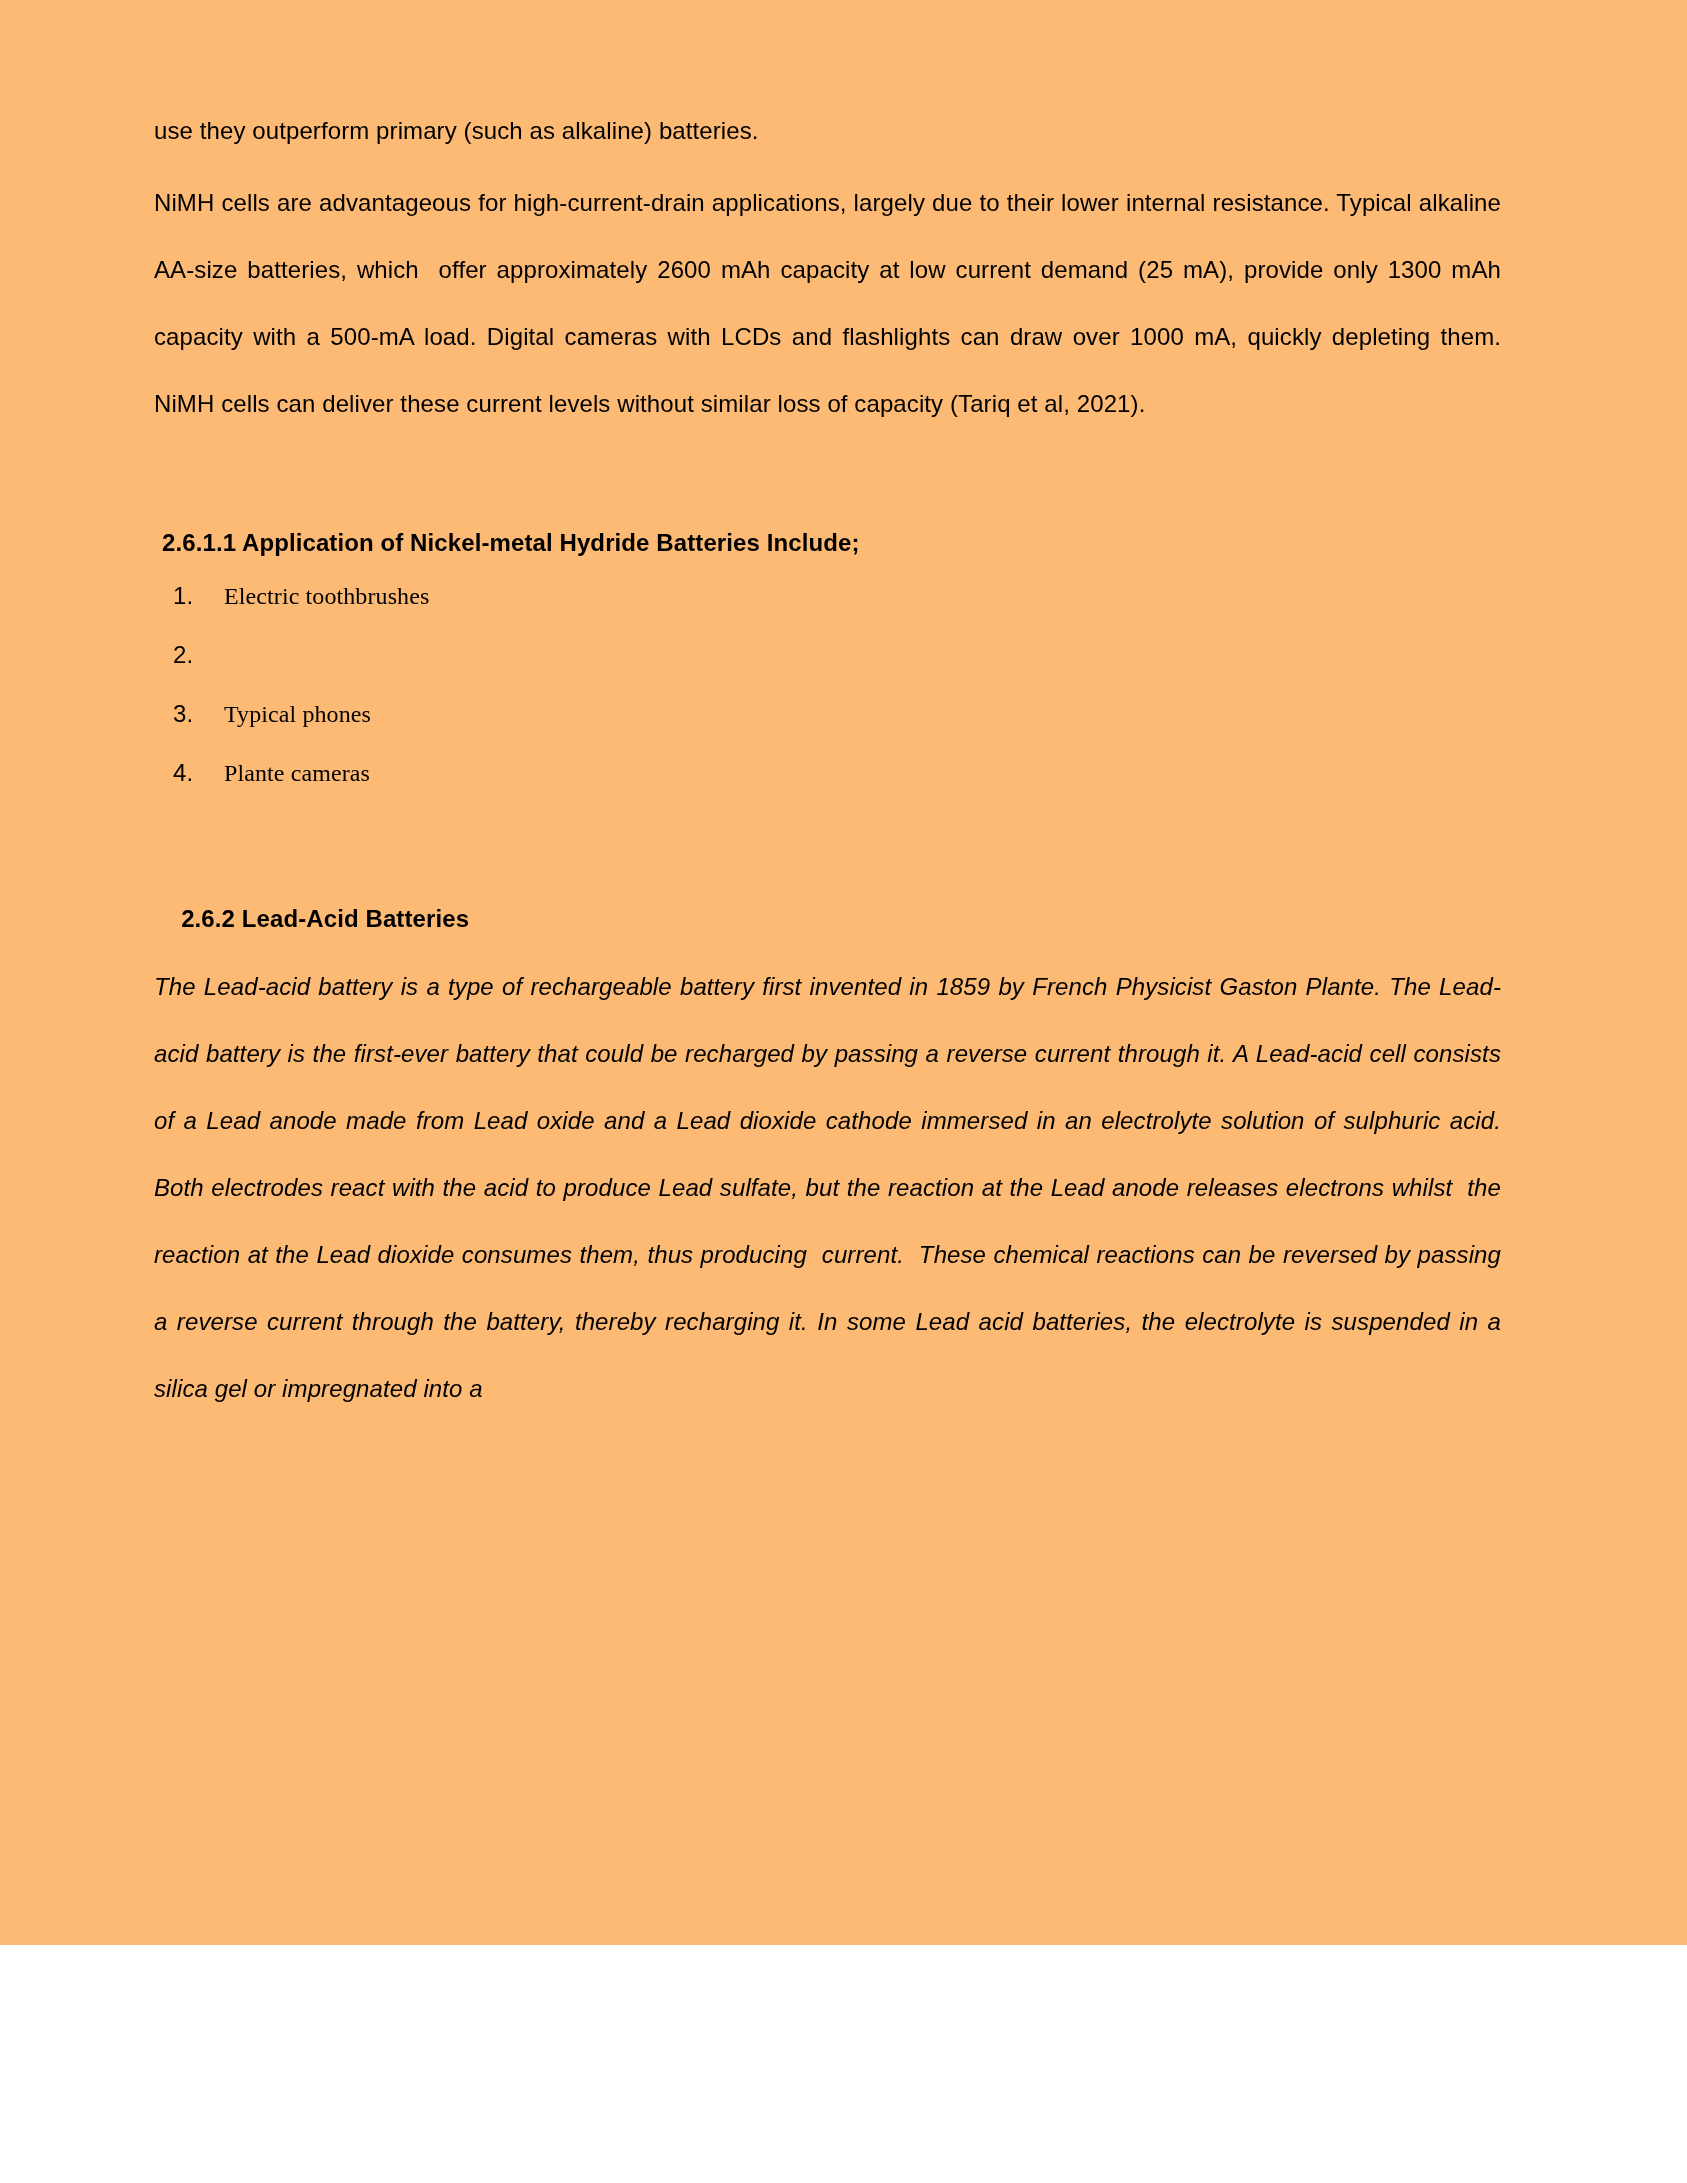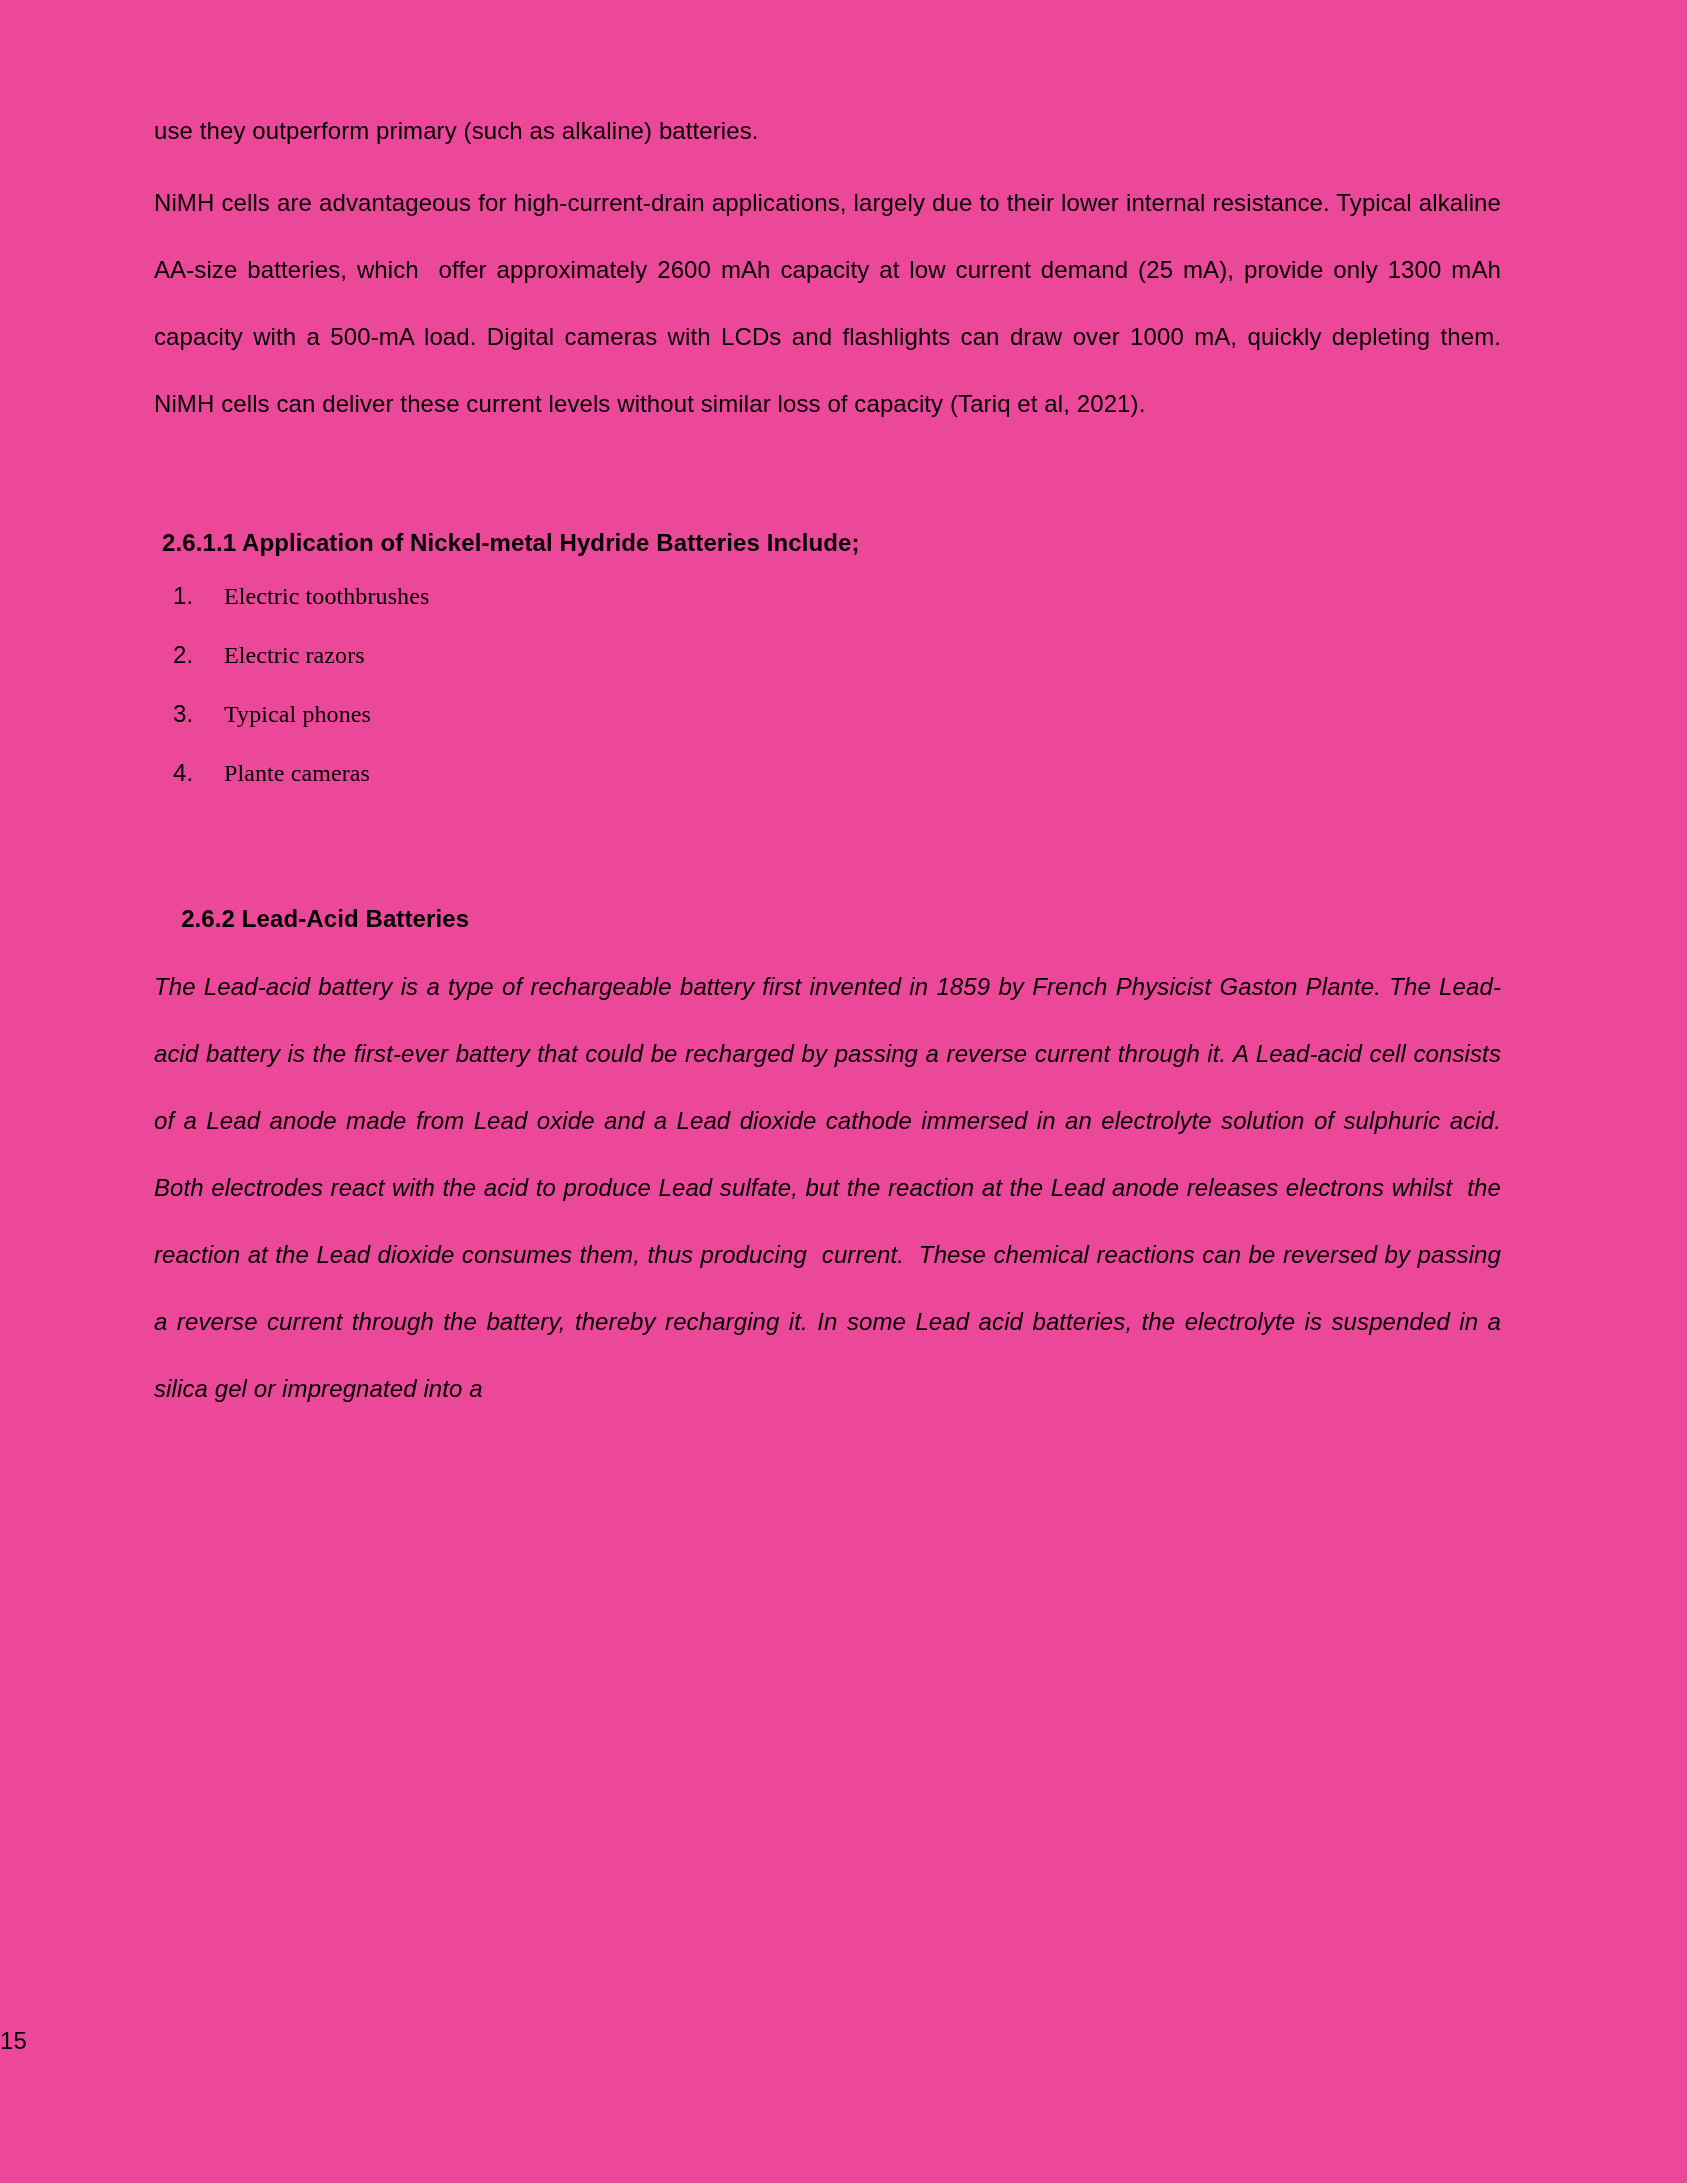--- a/index.html
+++ b/index.html
@@ -14,22 +14,22 @@
     font-family: "Liberation Sans", sans-serif;
     color: #000000;
     -webkit-font-smoothing: antialiased;
   }
 
   .page {
     position: absolute;
     top: 0;
     left: 0;
     width: 1687px;
-    height: 2183px;
-    background: #ec4899;
+    height: 1945px;
+    background: #fdba74;
     overflow: hidden;
   }
 
   .content {
     position: absolute;
     left: 154px;
     top: 97px;
     width: 1347px;
   }
 
@@ -123,21 +123,20 @@
 
     <div class="gap-xs"></div>
 
     <ol class="app-list">
       <li>
         <span class="num">1.</span>
         <span class="txt">Electric toothbrushes</span>
       </li>
       <li>
         <span class="num">2.</span>
-        <span class="txt">Electric razors</span>
       </li>
       <li>
         <span class="num">3.</span>
         <span class="txt">Typical phones</span>
       </li>
       <li>
         <span class="num">4.</span>
         <span class="txt">Plante cameras</span>
       </li>
     </ol>

